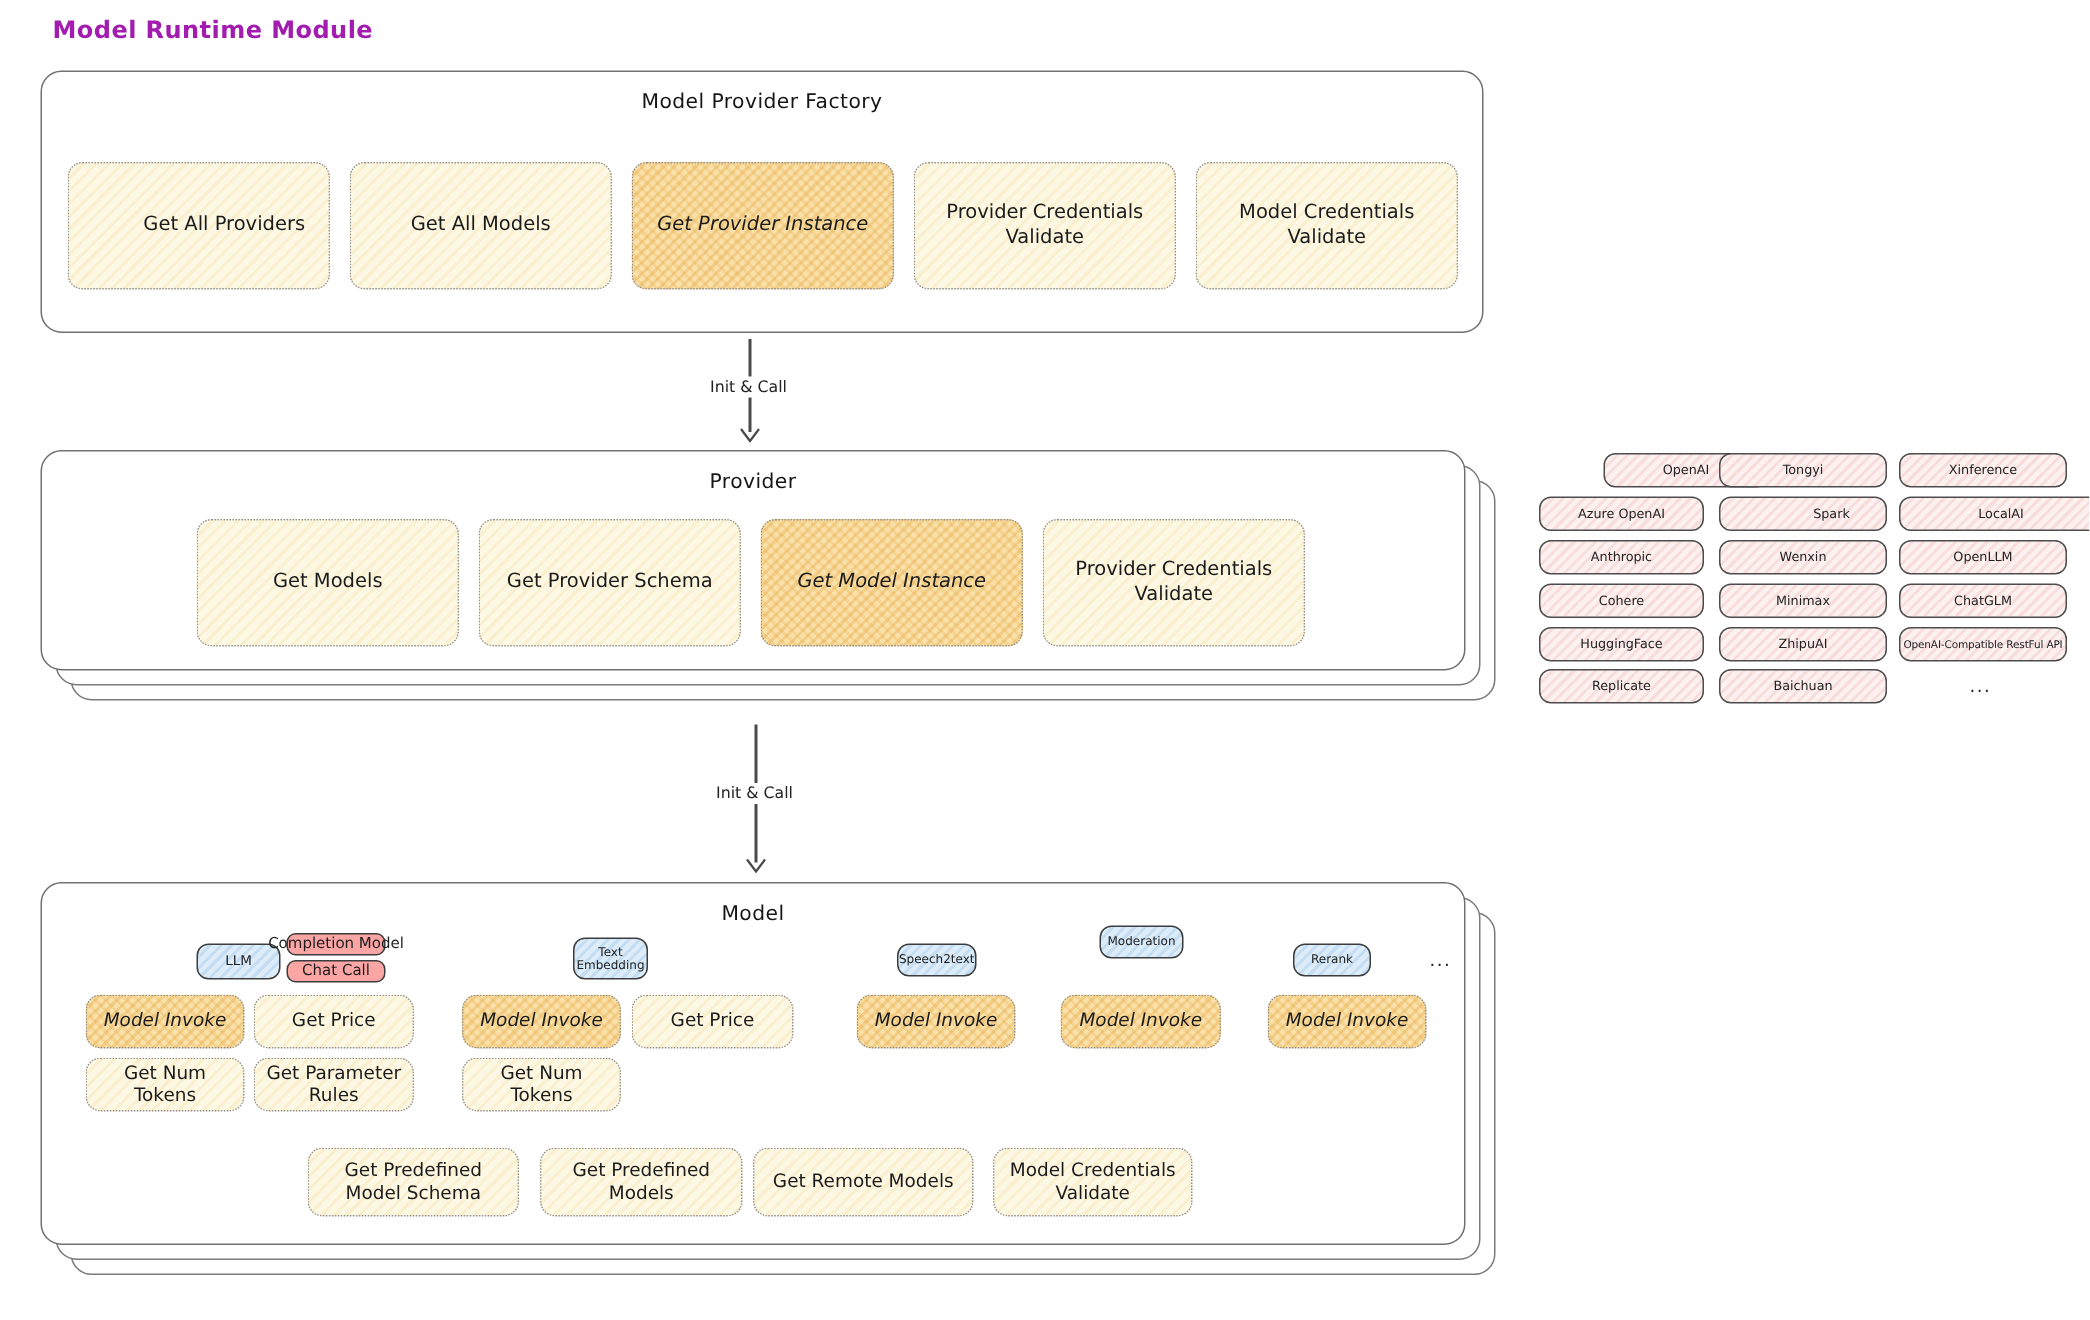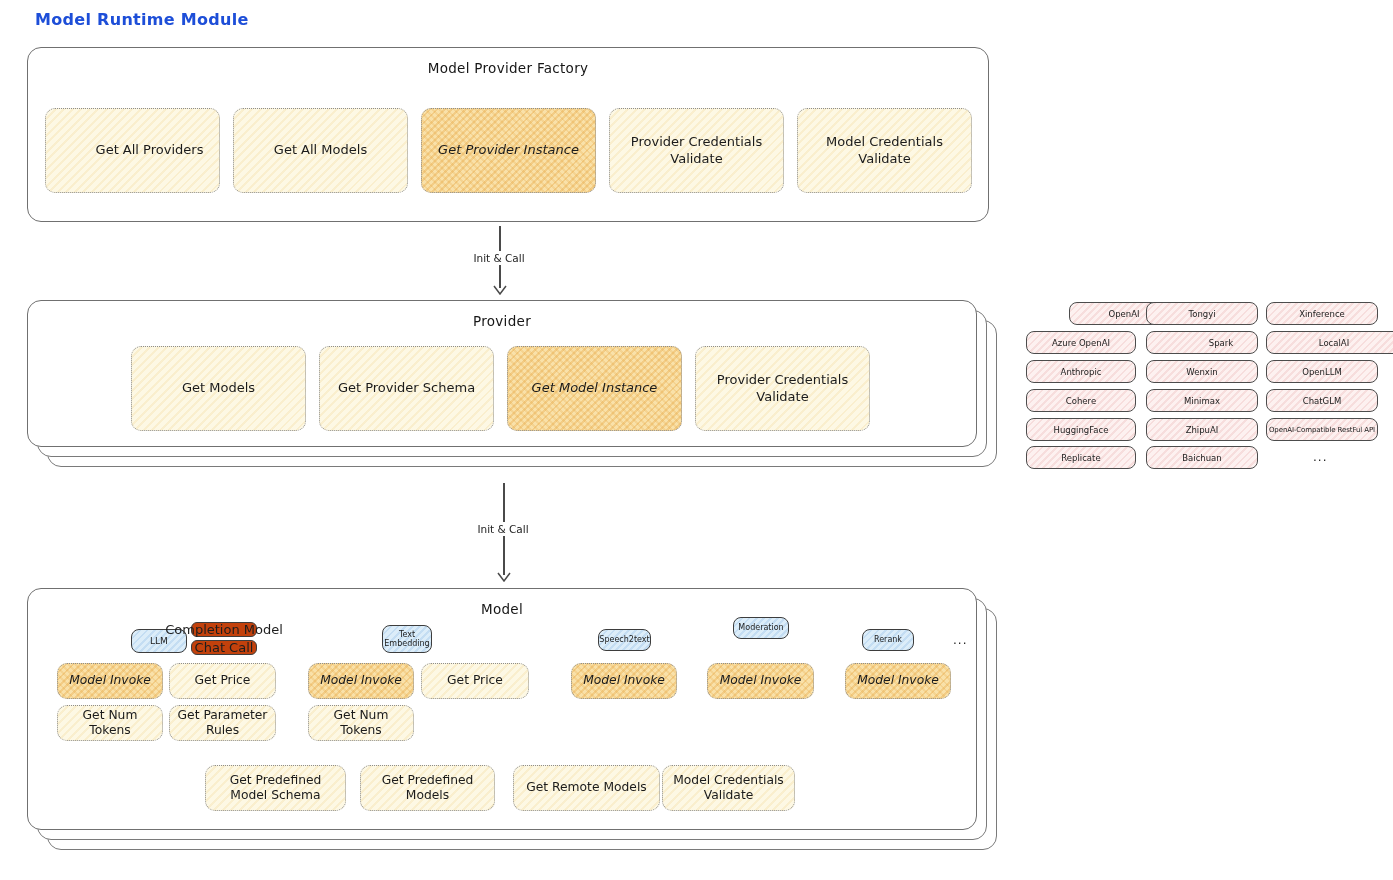--- a/index.html
+++ b/index.html
@@ -2,21 +2,21 @@
 <html><head>
 <meta charset="utf-8">
 <style>
   html,body{margin:0;padding:0;background:#ffffff;}
   .canvas{
     position:relative;width:1393px;height:880px;background:#ffffff;
     font-family:"DejaVu Sans",sans-serif;color:#1b1b1b;overflow:hidden;
   }
   .abs{position:absolute;}
   .diagram-title{
-    font-size:16px;font-weight:bold;letter-spacing:.3px;color:#1d4ed8;
+    font-size:16px;font-weight:bold;letter-spacing:.3px;color:#a21caf;
   }
   
   .panel{
     position:absolute;background:#fff;border:1.6px solid #707070;border-radius:14px;
   }
   .stack-layer{
     position:absolute;background:#fff;border:1.5px solid #7a7a7a;border-radius:14px;
   }
   .panel-title{
     position:absolute;left:0;right:0;top:12px;text-align:center;
@@ -50,22 +50,22 @@
   
   .blue-chip{
     position:absolute;display:flex;align-items:center;justify-content:center;text-align:center;
     background-color:#dcedf9;
     background-image:repeating-linear-gradient(135deg,rgba(110,165,220,.22) 0 2px,transparent 2px 5px);
     border:1.4px solid #3d3d3d;border-radius:8px;
     font-size:8px;color:#1d1d1d;box-sizing:border-box;line-height:1.15;padding:1px 2px;
   }
   .white-chip{
     position:absolute;display:flex;align-items:center;justify-content:center;text-align:center;
-    background:#c2410c;border:1.3px solid #3d3d3d;border-radius:6px;
-    font-size:13px;color:#1d1d1d;box-sizing:border-box;white-space:nowrap;
+    background:#fca5a5;border:1.3px solid #3d3d3d;border-radius:6px;
+    font-size:10px;color:#1d1d1d;box-sizing:border-box;white-space:nowrap;
   }
   
   .arrow-line{position:absolute;width:1.5px;background:#4a4a4a;}
   .arrow-head{position:absolute;}
   .arrow-label{
     position:absolute;transform:translateX(-50%);background:#fff;
     font-size:10.5px;color:#222;padding:1px 5px;white-space:nowrap;
   }
   .dots{position:absolute;font-size:12px;color:#222;letter-spacing:1px;}
 </style>
@@ -153,17 +153,17 @@
     <div class="note hl small" style="left:543px;top:74px;width:106px;height:36px;">Model Invoke</div>
     <div class="note hl small" style="left:679px;top:74px;width:107px;height:36px;">Model Invoke</div>
     <div class="note hl small" style="left:817px;top:74px;width:106px;height:36px;">Model Invoke</div>
 
     <div class="note small" style="left:29px;top:116px;width:106px;height:36px;">Get Num Tokens</div>
     <div class="note small" style="left:141px;top:116px;width:107px;height:36px;">Get Parameter Rules</div>
     <div class="note small" style="left:280px;top:116px;width:106px;height:36px;">Get Num Tokens</div>
 
     <div class="note small" style="left:177px;top:176px;width:141px;height:46px;">Get Predefined Model Schema</div>
     <div class="note small" style="left:332px;top:176px;width:135px;height:46px;">Get Predefined Models</div>
-    <div class="note small" style="left:485px;top:176px;width:147px;height:46px;">Get Remote Models</div>
+    <div class="note small" style="left:474px;top:176px;width:147px;height:46px;">Get Remote Models</div>
     <div class="note small" style="left:634px;top:176px;width:133px;height:46px;">Model Credentials Validate</div>
   </div>
 
 </div>
 
 </body></html>

